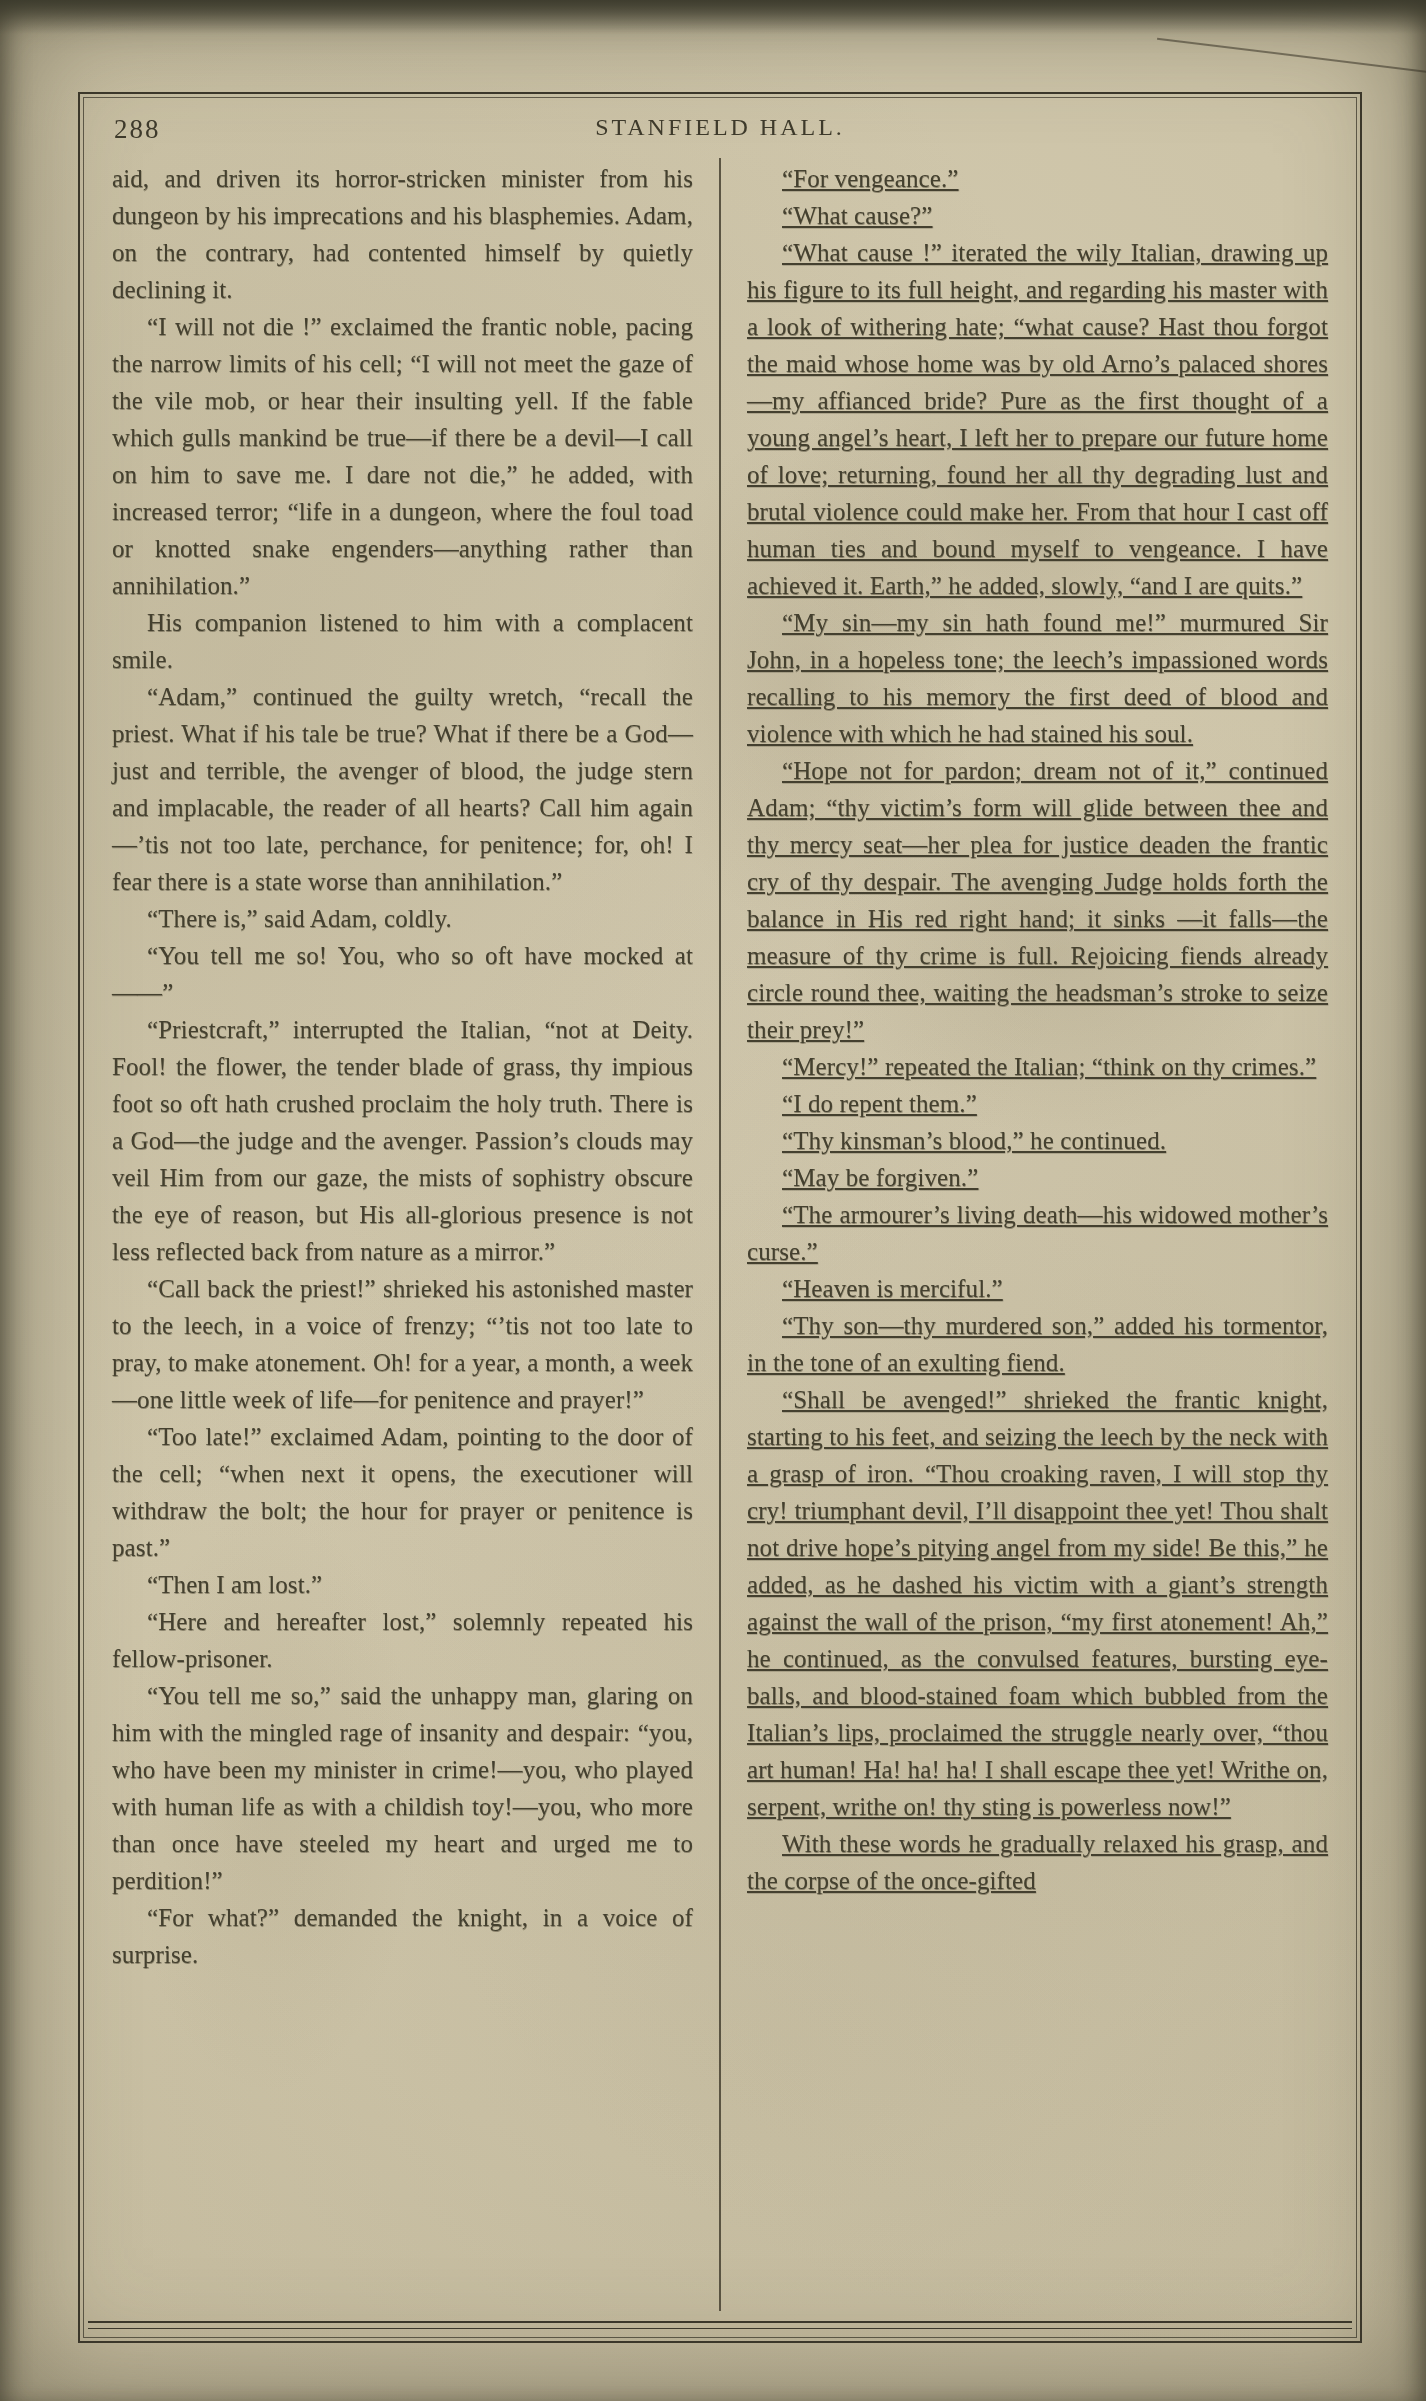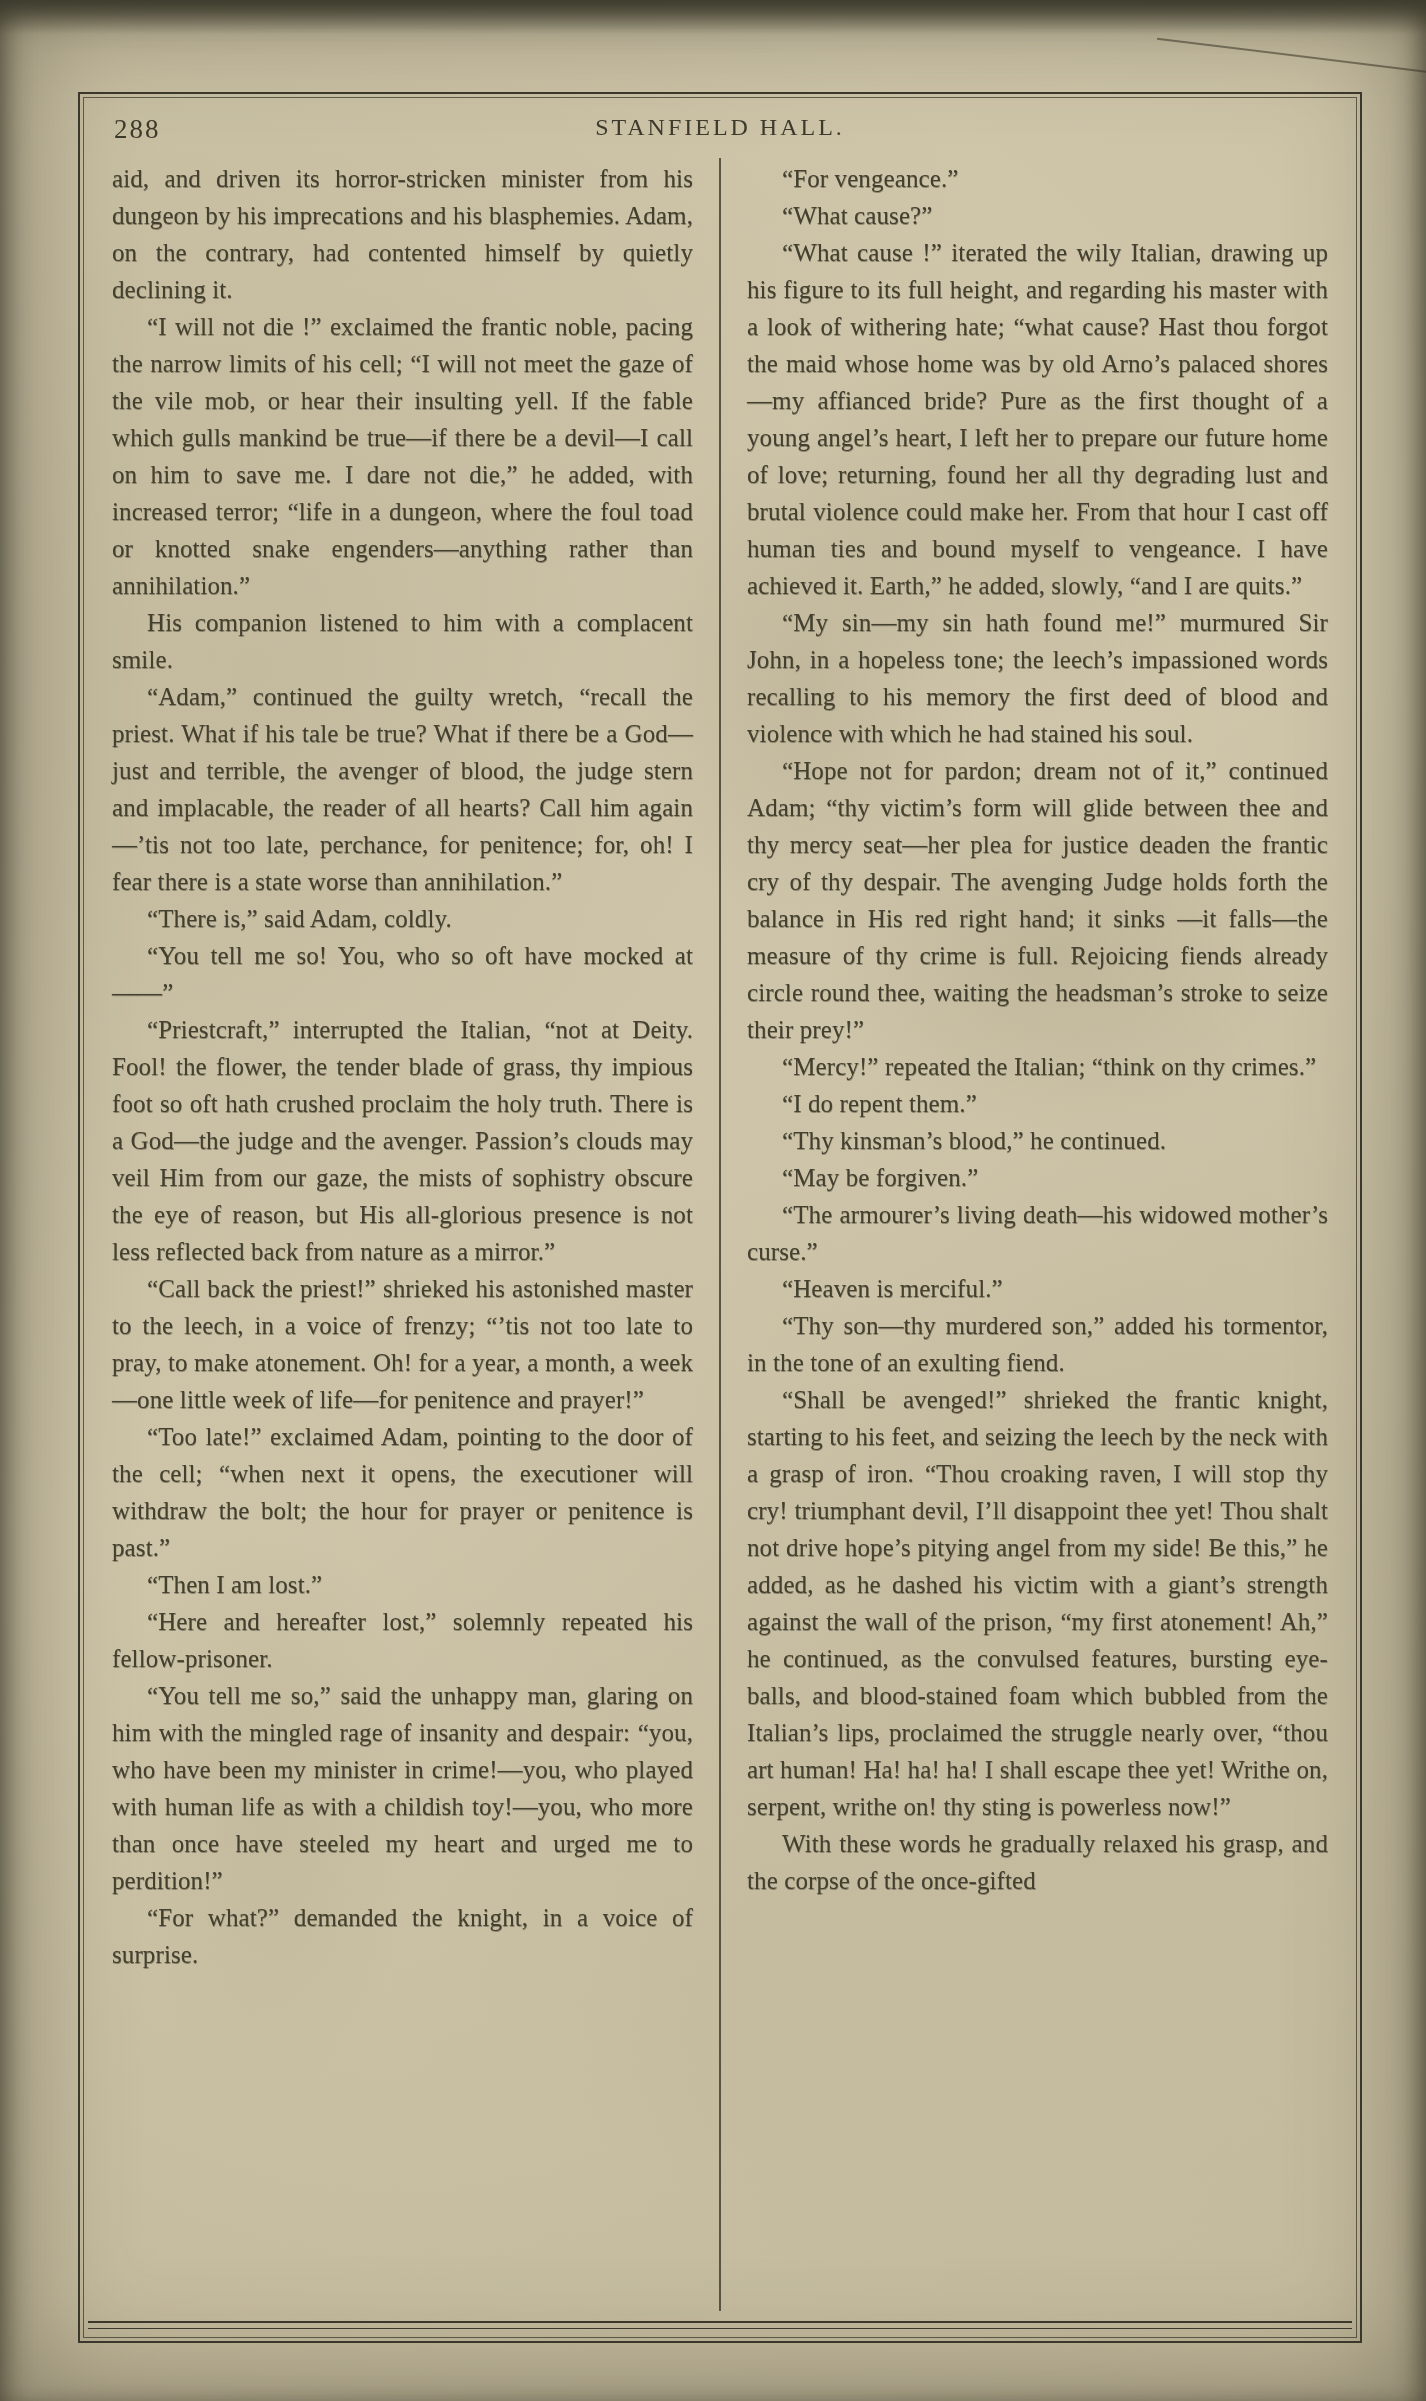--- a/index.html
+++ b/index.html
@@ -108,20 +108,21 @@
     font-size: 25px;
     line-height: 1.48;
     text-align: justify;
     color: #44402f;
     text-shadow: 0.4px 0.5px 0.6px rgba(66,60,42,0.45);
     letter-spacing: 0.1px;
     overflow: hidden;
   }
   .col.right {
     border-left: 2px solid rgba(62,57,42,0.80);
+    text-decoration: underline;
   }
   .col p {
     margin: 0;
     text-indent: 1.4em;
   }
   .col.left p:first-child {
     text-indent: 0;
   }
 
   .bottom-rule {

